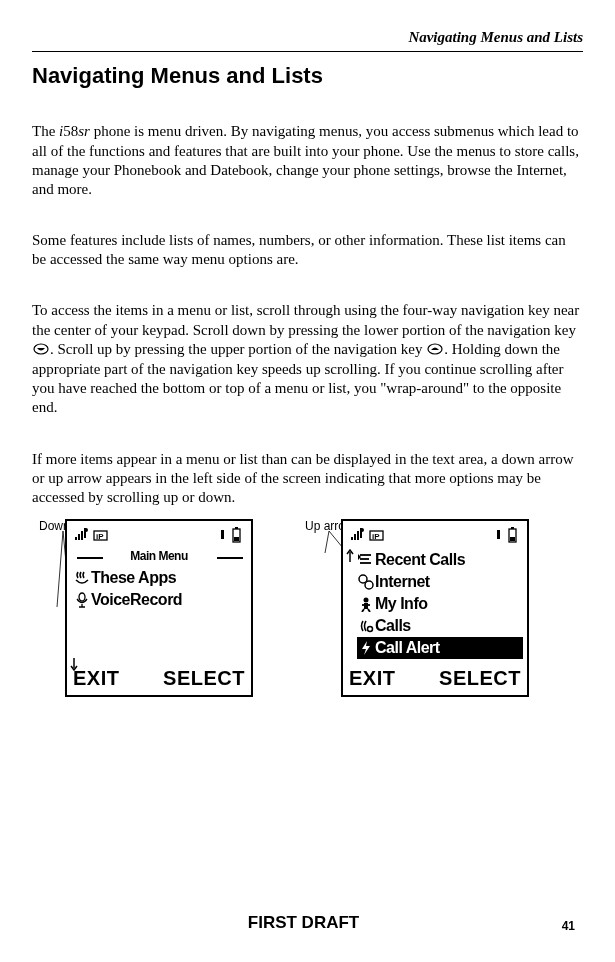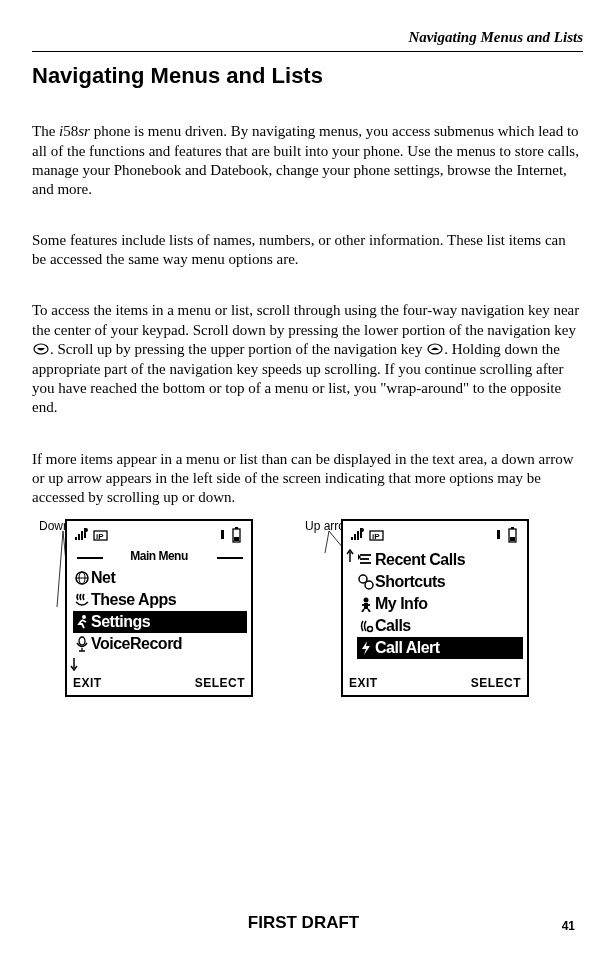--- a/index.html
+++ b/index.html
@@ -121,21 +121,21 @@
     }
     .softkeys {
       position: absolute;
       bottom: 4px;
       left: 6px;
       right: 6px;
       display: flex;
       justify-content: space-between;
       font-family: Arial, Helvetica, sans-serif;
       font-weight: 900;
-      font-size: 12px;
+      font-size: 20px;
       letter-spacing: 0.5px;
     }
     .sm-arrow {
       position: absolute;
       left: 2px;
       width: 10px;
       height: 14px;
     }
     .footer {
       position: absolute;
@@ -215,44 +215,25 @@
       </div>
       <div class="menu-title-row">
         <div class="menu-title-line-l"></div>
         <div class="menu-title">Main Menu</div>
         <div class="menu-title-line-r"></div>
       </div>
       <div class="menu-items">
         <div class="menu-item">
           <span class="icon-box">
               <svg width="16" height="16">
-                <circle cx="8" cy="8" r="6" fill="none" stroke="#000" stroke-width="1.5"></circle>
-                <line x1="2" y1="8" x2="14" y2="8" stroke="#000"></line>
-                <ellipse cx="8" cy="8" rx="3" ry="6" fill="none" stroke="#000"></ellipse>
-              </svg>
-            </span>
-          <span>Net</span>
-        </div>
-        <div class="menu-item">
-          <span class="icon-box">
-              <svg width="16" height="16">
                 <path d="M4 2 Q2 5 4 8 M7 2 Q5 5 7 8 M10 2 Q8 5 10 8" stroke="#000" stroke-width="1.5" fill="none"></path>
                 <path d="M2 10 Q8 16 14 10" stroke="#000" stroke-width="1.5" fill="none"></path>
               </svg>
             </span>
           <span>These Apps</span>
-        </div>
-        <div class="menu-item selected">
-          <span class="icon-box">
-              <svg width="16" height="16">
-                <circle cx="10" cy="3" r="2" fill="#fff"></circle>
-                <path d="M8 6 L5 10 L8 10 L10 14 M8 6 L12 8" stroke="#fff" stroke-width="1.8" fill="none"></path>
-              </svg>
-            </span>
-          <span>Settings</span>
         </div>
         <div class="menu-item">
           <span class="icon-box">
               <svg width="16" height="16">
                 <ellipse cx="8" cy="5" rx="3" ry="4" fill="none" stroke="#000" stroke-width="1.3"></ellipse>
                 <path d="M3 7 Q8 14 13 7 M8 12 L8 15 M5 15 L11 15" stroke="#000" stroke-width="1.3" fill="none"></path>
               </svg>
             </span>
           <span>VoiceRecord</span>
         </div>
@@ -313,21 +294,21 @@
             </span>
           <span>Recent Calls</span>
         </div>
         <div class="menu-item">
           <span class="icon-box">
               <svg width="16" height="16">
                 <circle cx="5" cy="5" r="4" fill="none" stroke="#000" stroke-width="1.5"></circle>
                 <circle cx="11" cy="11" r="4" fill="none" stroke="#000" stroke-width="1.5"></circle>
               </svg>
             </span>
-          <span>Shortcuts</span>
+          <span>Internet</span>
         </div>
         <div class="menu-item">
           <span class="icon-box">
               <svg width="16" height="16">
                 <circle cx="8" cy="4" r="2.5" fill="#000"></circle>
                 <rect x="6" y="7" width="4" height="6" fill="#000"></rect>
                 <line x1="4" y1="9" x2="12" y2="9" stroke="#000" stroke-width="1.8"></line>
                 <line x1="6" y1="13" x2="4" y2="16" stroke="#000" stroke-width="1.8"></line>
                 <line x1="10" y1="13" x2="12" y2="16" stroke="#000" stroke-width="1.8"></line>
               </svg>

